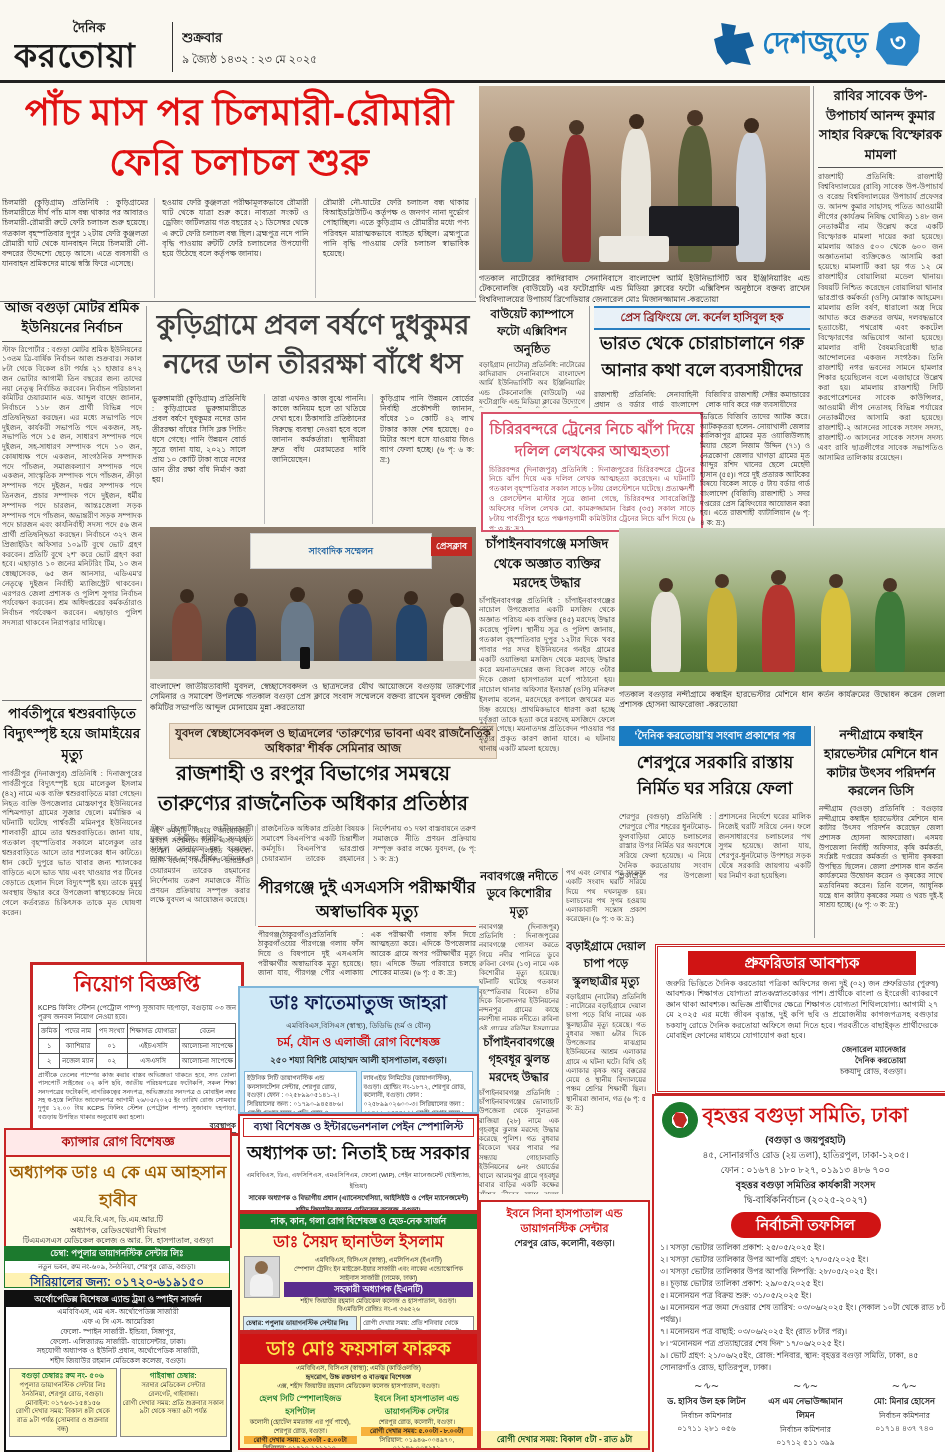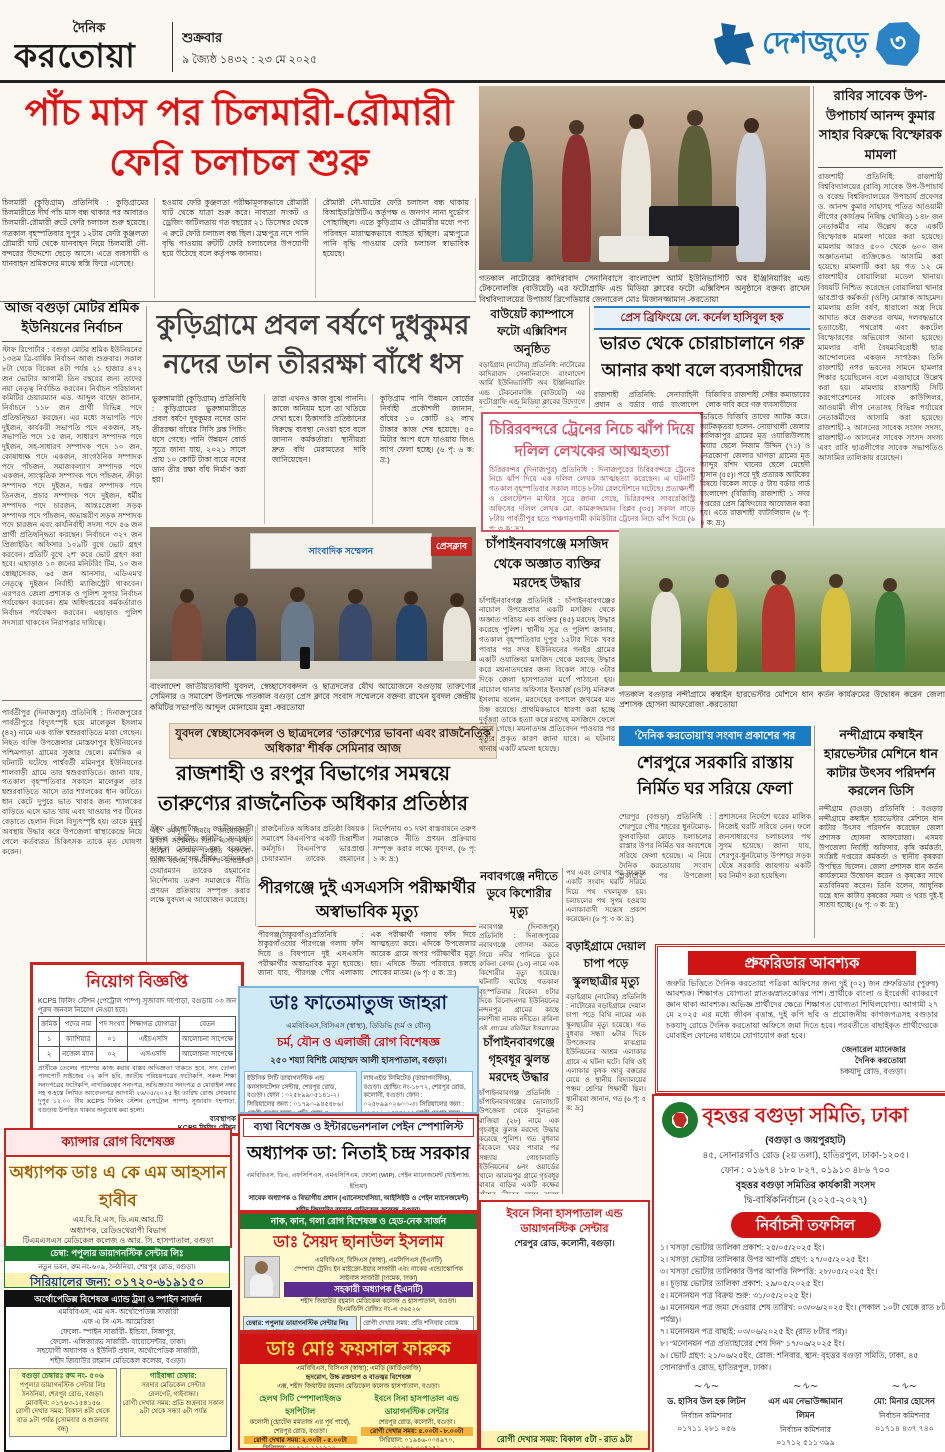--- a/index.html
+++ b/index.html
@@ -134,20 +134,21 @@
 </div>
 
 <div class="vr" style="left:146px;top:306px;height:660px;"></div>
 <div class="abs" style="left:2px;top:298px;width:140px;height:392px;">
   <div class="h-md" style="font-size:13.5px;line-height:1.5;border-bottom:1px solid #555;padding-bottom:2px;">আজ বগুড়া মোটর শ্রমিক ইউনিয়নের নির্বাচন</div>
   <div class="b" style="margin-top:3px;font-size:7.3px;">স্টাফ রিপোর্টার : বগুড়া মোটর শ্রমিক ইউনিয়নের ১৩তম ত্রি-বার্ষিক নির্বাচন আজ শুক্রবার। সকাল ৮টা থেকে বিকেল ৪টা পর্যন্ত ২১ হাজার ৪৭২ জন ভোটার আগামী তিন বছরের জন্য তাদের নয়া নেতৃত্ব নির্বাচিত করবেন। নির্বাচন পরিচালনা কমিটির চেয়ারম্যান এড. আব্দুল বাছেদ জানান, নির্বাচনে ১১৮ জন প্রার্থী বিভিন্ন পদে প্রতিদ্বন্দ্বিতা করছেন। এর মধ্যে সভাপতি পদে দুইজন, কার্যকরী সভাপতি পদে একজন, সহ-সভাপতি পদে ১৫ জন, সাধারণ সম্পাদক পদে দুইজন, সহ-সাধারণ সম্পাদক পদে ১০ জন, কোষাধ্যক্ষ পদে একজন, সাংগঠনিক সম্পাদক পদে পাঁচজন, সমাজকল্যাণ সম্পাদক পদে একজন, সাংস্কৃতিক সম্পাদক পদে পাঁচজন, ক্রীড়া সম্পাদক পদে দুইজন, দপ্তর সম্পাদক পদে তিনজন, প্রচার সম্পাদক পদে দুইজন, ধর্মীয় সম্পাদক পদে চারজন, আন্তঃজেলা সড়ক সম্পাদক পদে পাঁচজন, অভ্যন্তরীণ সড়ক সম্পাদক পদে চারজন এবং কার্যনির্বাহী সদস্য পদে ৫৬ জন প্রার্থী প্রতিদ্বন্দ্বিতা করছেন। নির্বাচনে ৩২৭ জন প্রিজাইডিং অফিসার ১০৯টি বুথে ভোট গ্রহণ করবেন। প্রতিটি বুথে ২শ' করে ভোট গ্রহণ করা হবে। এছাড়াও ১০ জনের মনিটরিং টিম, ১০ জন স্বেচ্ছাসেবক, ৬৫ জন আনসার, এডিএম'র নেতৃত্বে দুইজন নির্বাহী ম্যাজিস্ট্রেট থাকবেন। এরপরও জেলা প্রশাসক ও পুলিশ সুপার নির্বাচন পর্যবেক্ষণ করবেন। শ্রম অধিদপ্তরের কর্মকর্তারাও নির্বাচন পর্যবেক্ষণ করবেন। এছাড়াও পুলিশ সদস্যরা থাকবেন নিরাপত্তার দায়িত্বে।</div>
 </div>
 <div class="hr" style="left:2px;top:700px;width:140px;height:1px;background:#777;"></div>
 
 <div class="abs" style="left:2px;top:704px;width:140px;height:256px;">
+  <div class="h-md" style="font-size:13.5px;line-height:1.5;">পার্বতীপুরে শ্বশুরবাড়িতে বিদ্যুৎস্পৃষ্ট হয়ে জামাইয়ের মৃত্যু</div>
   <div class="b" style="margin-top:4px;font-size:7.4px;">পার্বতীপুর (দিনাজপুর) প্রতিনিধি : দিনাজপুরের পার্বতীপুরে বিদ্যুৎস্পৃষ্ট হয়ে মালেকুল ইসলাম (৪২) নামে এক ব্যক্তি শ্বশুরবাড়িতে মারা গেছেন। নিহত ব্যক্তি উপজেলার মোস্তফাপুর ইউনিয়নের পশ্চিমপাড়া গ্রামের সুজার ছেলে। মর্মান্তিক এ ঘটনাটি ঘটেছে পার্শ্ববর্তী মমিনপুর ইউনিয়নের শালবাড়ী গ্রামে তার শ্বশুরবাড়িতে। জানা যায়, গতকাল বৃহস্পতিবার সকালে মালেকুল তার শ্বশুরবাড়িতে আসে তার শ্যালকের ধান কাটতে। ধান কেটে দুপুরে ভাত খাবার জন্য শ্যালকের বাড়িতে এসে ভাত খায় এবং খাওয়ার পর টিনের বেড়াতে হেলান দিলে বিদ্যুৎস্পৃষ্ট হয়। তাকে মুমূর্ষু অবস্থায় উদ্ধার করে উপজেলা স্বাস্থ্যকেন্দ্রে নিয়ে গেলে কর্তব্যরত চিকিৎসক তাকে মৃত ঘোষণা করেন।</div>
 </div>
 
 <div class="abs h-gray" style="left:152px;top:306px;width:322px;height:84px;">কুড়িগ্রামে প্রবল বর্ষণে দুধকুমর নদের ডান তীররক্ষা বাঁধে ধস</div>
 <div class="abs" style="left:152px;top:394px;width:322px;height:130px;">
   <div style="display:flex;gap:7px;height:100%;">
     <div class="b" style="flex:1;border-right:1px solid #bbb;padding-right:18px;">ভুরুঙ্গামারী (কুড়িগ্রাম) প্রতিনিধি : কুড়িগ্রামের ভুরুঙ্গামারীতে প্রবল বর্ষণে দুধকুমর নদের ডান তীররক্ষা বাঁধের সিসি ব্লক পিচিং ধসে গেছে। পানি উন্নয়ন বোর্ড সূত্রে জানা যায়, ২০২১ সালে প্রায় ১০ কোটি টাকা ব্যয়ে নদের ডান তীর রক্ষা বাঁধ নির্মাণ করা হয়।</div>
     <div class="b" style="flex:1;border-right:1px solid #bbb;padding-right:6px;">তারা এখনও কাজ বুঝে পাননি। কাজে অনিয়ম হলে তা খতিয়ে দেখা হবে। ঠিকাদারি প্রতিষ্ঠানের বিরুদ্ধে ব্যবস্থা নেওয়া হবে বলে জানান কর্মকর্তারা। স্থানীয়রা দ্রুত বাঁধ মেরামতের দাবি জানিয়েছেন।</div>
     <div class="b" style="flex:1;">কুড়িগ্রাম পানি উন্নয়ন বোর্ডের নির্বাহী প্রকৌশলী জানান, বাঁধের ১০ কোটি ৪২ লাখ টাকার কাজ শেষ হয়েছে। ৫০ মিটার অংশ ধসে যাওয়ায় জিও ব্যাগ ফেলা হচ্ছে। (৬ পৃ: ৬ ক: দ্র:)</div>
   </div>
@@ -251,21 +252,21 @@
   <div class="b" style="margin-top:2px;font-size:6.9px;">বড়াইগ্রাম (নাটোর) প্রতিনিধি : নাটোরের বড়াইগ্রামে দেয়াল চাপা পড়ে বিথি নামের এক স্কুলছাত্রীর মৃত্যু হয়েছে। গত বুধবার সন্ধ্যা ৬টার দিকে উপজেলার মাঝগ্রাম ইউনিয়নের আশ্রম এলাকার গ্রামে এ ঘটনা ঘটে। বিথি ওই এলাকার কৃষক আবু বক্করের মেয়ে ও স্থানীয় বিদ্যালয়ের পঞ্চম শ্রেণির শিক্ষার্থী ছিল। স্থানীয়রা জানান, গত (৬ পৃ: ৫ ক: দ্র:)</div>
 </div>
 
 <div class="ad ibn" style="left:479px;top:1200px;width:167px;height:246px;">
   <div class="nm">ইবনে সিনা হাসপাতাল এন্ড ডায়াগনস্টিক সেন্টার</div>
   <div class="ad2">শেরপুর রোড, কলোনী, বগুড়া।</div>
   <div class="yb">রোগী দেখার সময়: বিকাল ৫টা - রাত ৯টা</div>
 </div>
 
 <div class="ad ad-border-red" style="left:30px;top:962px;width:198px;height:162px;padding:3px 5px;">
-  <div class="ad-title-red" style="font-size:17px;">নিয়োগ বিজ্ঞপ্তি</div>
+  <div class="ad-title-red" style="font-size:21px;">নিয়োগ বিজ্ঞপ্তি</div>
   <div class="b" style="font-size:6.8px;">KCPS ফিলিং স্টেশন (পেট্রোল পাম্প) সুজাবাদ দহপাড়া, বগুড়ায় ০৩ জন পুরুষ জনবল নিয়োগ নেওয়া হবে।</div>
   <table class="tbl" style="margin:2px 0;">
     <tbody>
         <tr>
       <th>ক্রমিক</th>
       <th>পদের নাম</th>
       <th>পদ সংখ্যা</th>
       <th>শিক্ষাগত যোগ্যতা</th>
       <th>বেতন</th>
     </tr>

